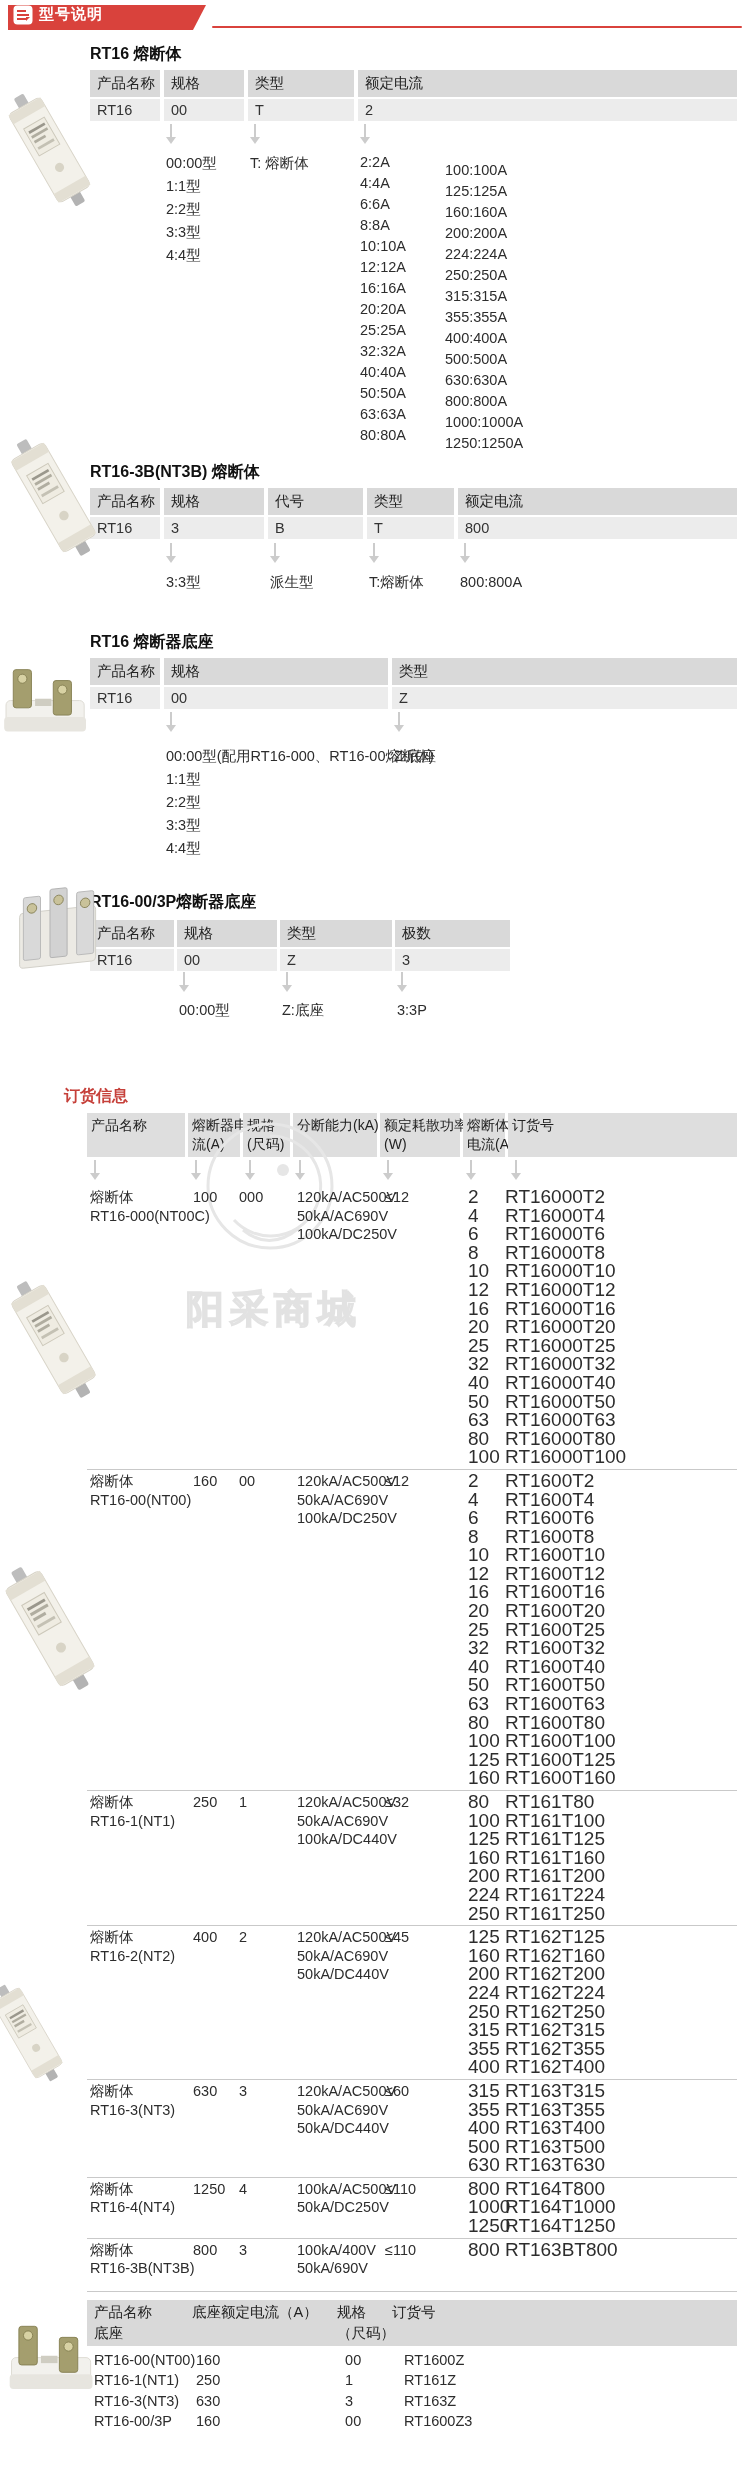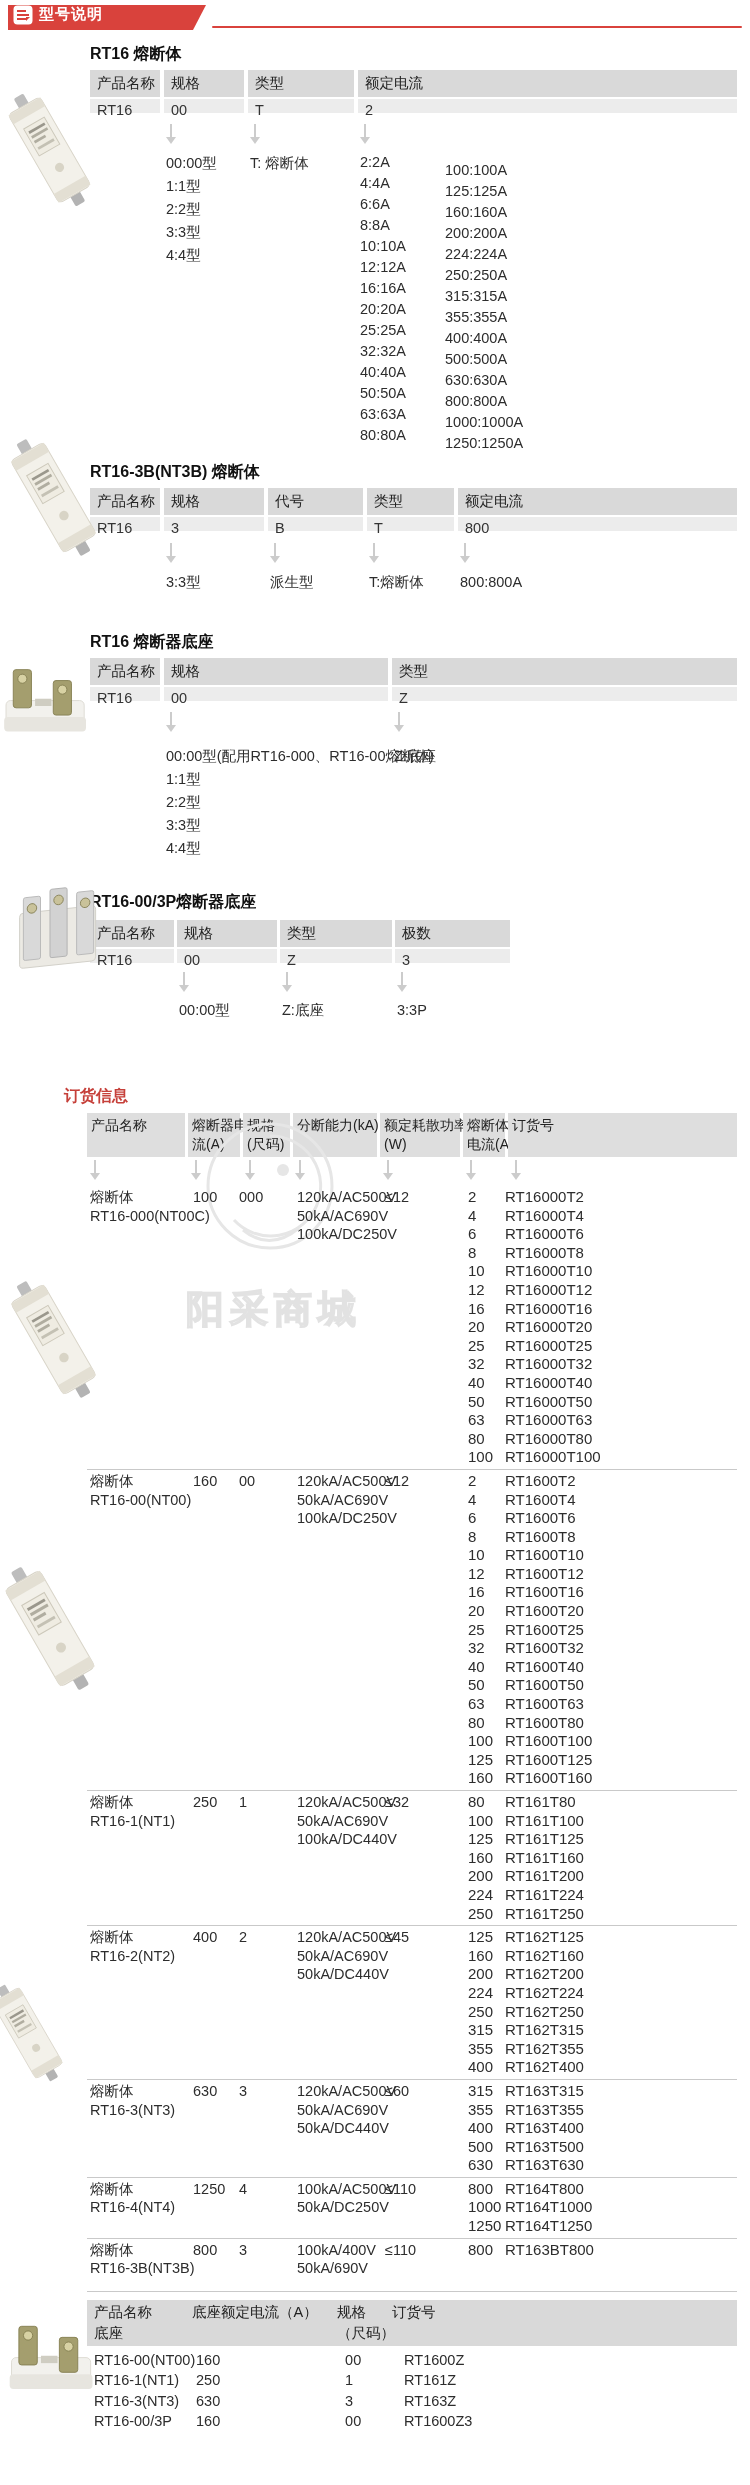--- a/index.html
+++ b/index.html
@@ -9,21 +9,21 @@
   .badge{position:absolute;left:8px;top:5px;width:198px;height:25px;background:#d9423c;
     clip-path:polygon(0 0,100% 0,calc(100% - 13px) 100%,0 100%);display:flex;align-items:flex-start}
   .badge-label{color:#fff;font-weight:bold;font-size:15px;margin-left:6px;letter-spacing:1px}
   .badge-line{position:absolute;left:212px;top:26px;width:530px;height:2px;background:#d9423c;border-radius:1px}
   
   .sec-title{position:absolute;font-size:16px;font-weight:bold;color:#111;white-space:nowrap}
   .red-title{position:absolute;font-size:16px;font-weight:bold;color:#c6403a;white-space:nowrap}
   
   .hcell{position:absolute;background:#d9d9d9;height:27px;line-height:27px;padding-left:7px;
     font-size:14.5px;color:#222;box-sizing:border-box;white-space:nowrap}
-  .vcell{position:absolute;background:#ececec;height:14px;line-height:22px;padding-left:7px;
+  .vcell{position:absolute;background:#ececec;height:22px;line-height:22px;padding-left:7px;
     font-size:14.5px;color:#333;box-sizing:border-box;white-space:nowrap}
   .arrow{position:absolute;width:10px;height:21px}
   .arrow::before{content:"";position:absolute;left:4px;top:0;width:2px;height:14px;background:#ccc}
   .arrow::after{content:"";position:absolute;left:0;top:13px;width:0;height:0;
     border-left:5px solid transparent;border-right:5px solid transparent;border-top:7px solid #ccc}
   .optlist{position:absolute;white-space:nowrap}
   .opt{height:23px;line-height:23px;font-size:14.5px;color:#2d2d2d}
   .cur .opt{height:21px;line-height:21px}
   .note{position:absolute;font-size:14.5px;height:20px;line-height:20px;white-space:nowrap}
   
@@ -31,21 +31,21 @@
     padding:3px 0 0 4px;font-size:14px;line-height:19px;color:#222;white-space:nowrap}
   #ord-rows{position:absolute;left:87px;top:1186px;width:650px;z-index:2}
   .ord-row{position:relative;padding:2px 0;min-height:40px;border-top:1px solid #c9c9c9}
   .ord-row:first-child{border-top:none}
   .oc{position:absolute;top:2px;font-size:14.5px;line-height:18.6px;white-space:nowrap}
   .oc.name{left:3px;width:190px}
   .oc.cur2{left:106px}
   .oc.spec{left:152px}
   .oc.brk{left:210px;width:110px}
   .oc.pow{left:298px}
-  .ord-items{margin-left:381px;font-size:15px}
+  .ord-items{margin-left:381px;font-size:19px}
   .ord-it{height:18.6px;line-height:18.6px;white-space:nowrap}
   .ord-it .ic{display:inline-block;width:37px}
   .ord-end{position:absolute;left:87px;top:2291px;width:650px;height:1px;background:#c9c9c9}
   
   .bhband{position:absolute;left:87px;top:2300px;width:650px;height:46px;background:#d9d9d9}
   .bh{position:absolute;font-size:14.5px;color:#222;white-space:nowrap}
   #base-rows{position:absolute;left:87px;top:2350px;width:650px;font-size:14.5px}
   .b-row{height:20.3px;line-height:20.3px;white-space:nowrap}
   .b-row span{display:inline-block;vertical-align:top;box-sizing:border-box}
   .bc1{width:105px;padding-left:7px}

